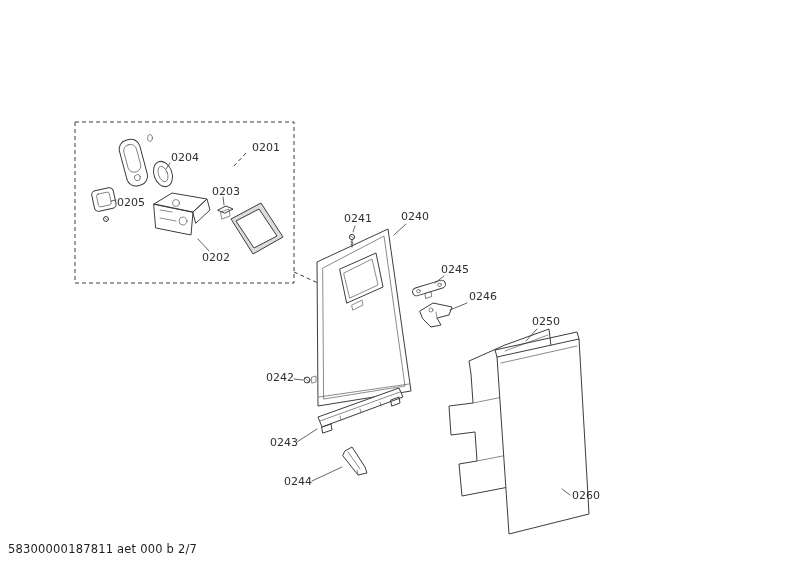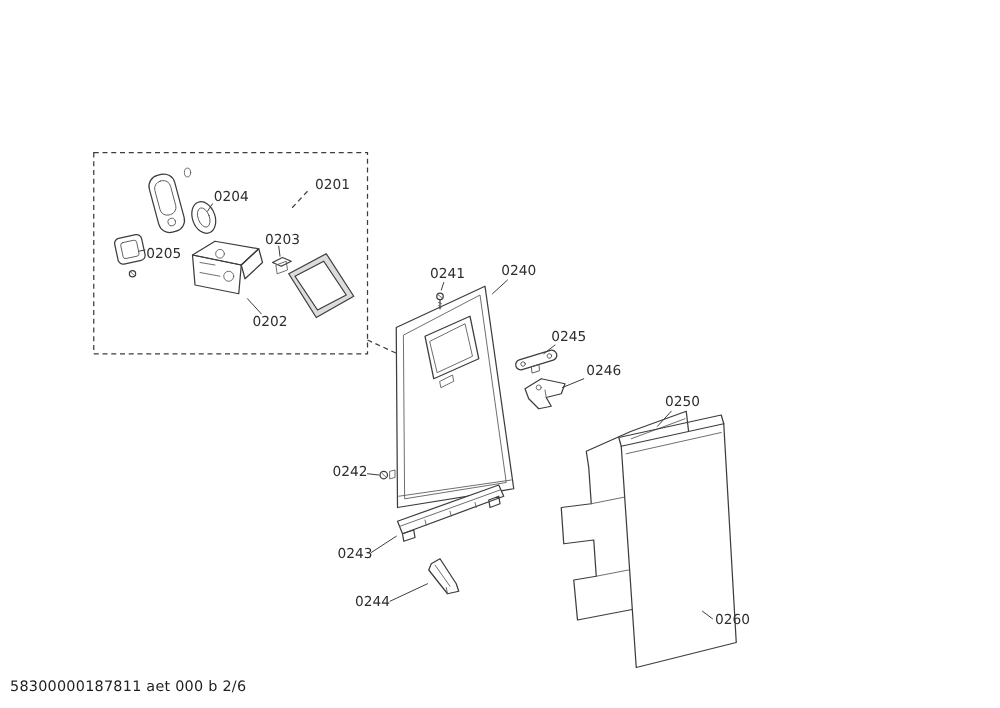--- a/index.html
+++ b/index.html
@@ -162,14 +162,14 @@
       <text class="lbl" x="441" y="273">0245</text>
       <text class="lbl" x="469" y="300">0246</text>
       <text class="lbl" x="266" y="381">0242</text>
       <text class="lbl" x="270" y="446">0243</text>
       <text class="lbl" x="284" y="485">0244</text>
       <text class="lbl" x="532" y="325">0250</text>
       <text class="lbl" x="572" y="499">0260</text>
     </g>
   </svg>
 
-  <div class="footer">58300000187811 aet 000 b 2/6</div>
+  <div class="footer">58300000187811 aet 000 b 2/7</div>
 </div>
 
 </body></html>

